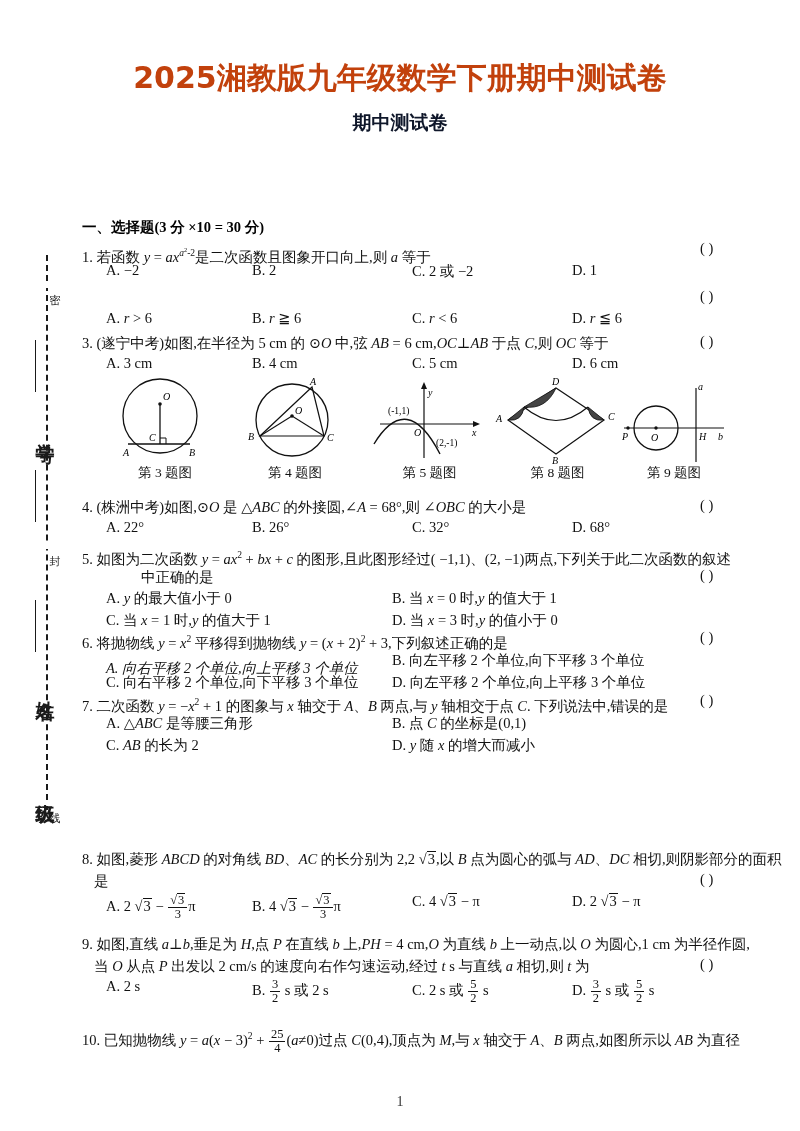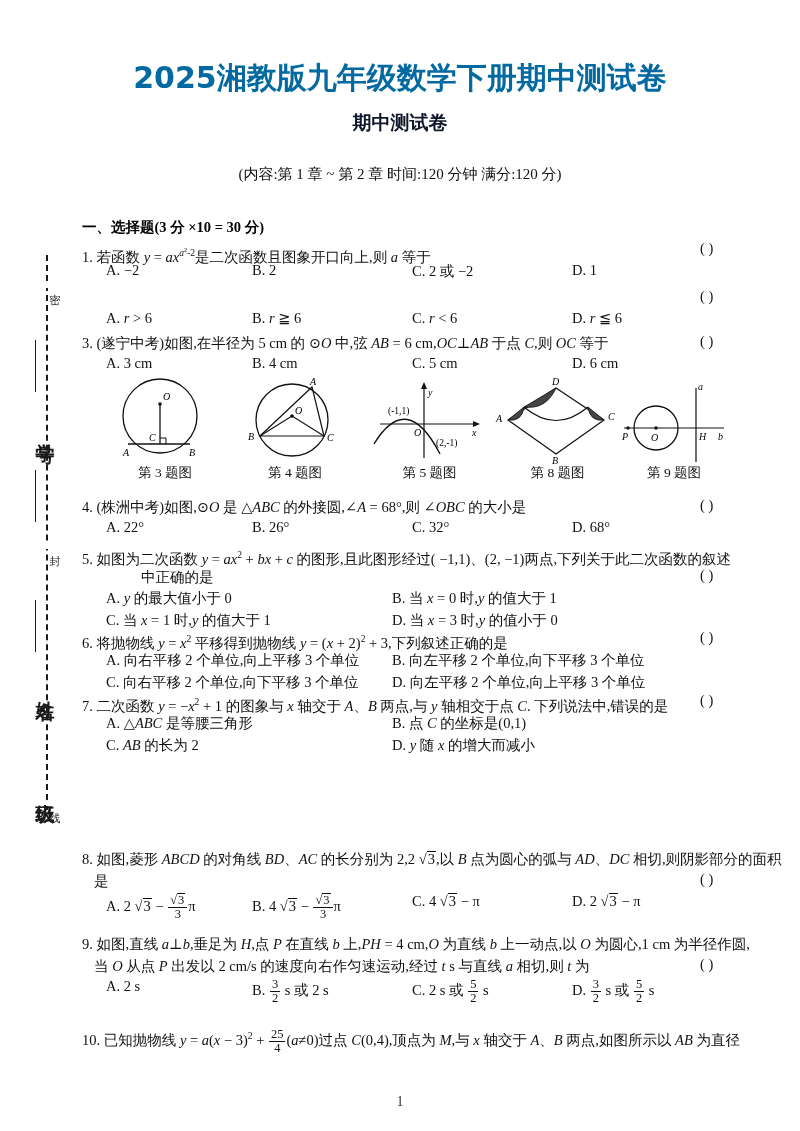--- a/index.html
+++ b/index.html
@@ -47,21 +47,21 @@
   .vrule.r1 { top:340px; height:52px; }
   .vrule.r2 { top:470px; height:52px; }
   .vrule.r3 { top:600px; height:52px; }
 
   
   .main-title {
     position:absolute; left:80px; top:58px; width:640px;
     text-align:center;
     font-size:30px; font-weight:bold; letter-spacing:0px;
     font-family:"DejaVu Sans","Liberation Sans",sans-serif;
-    color:#0369a1;
+    color:#c2410c;
   }
   .sub-title {
     position:absolute; left:80px; top:110px; width:640px;
     text-align:center;
     font-size:19px; font-weight:bold;
     font-family:"DejaVu Sans","Liberation Sans",sans-serif;
     color:#0f172a;
   }
   .info-line {
     position:absolute; left:80px; top:165px; width:640px;
@@ -124,21 +124,20 @@
     <div class="vrule r1"></div>
     <div class="vlabel v1">学号</div>
     <div class="vrule r2"></div>
     <div class="vlabel v2">姓名</div>
     <div class="vrule r3"></div>
     <div class="vlabel v3">班级</div>
   </div>
 
   <div class="main-title">2025湘教版九年级数学下册期中测试卷</div>
   <div class="sub-title">期中测试卷</div>
-  <div class="info-line">(内容:第 1 章 ~ 第 2 章   时间:120 分钟   满分:120 分)</div>
 
   <div class="sect-head">一、选择题(3 分 ×10 = 30 分)</div>
 
   <div class="q" style="left:82px; top:240px;">
     <span>1.</span>
     若函数 <i>y</i> = <i>ax</i><sup><i>a</i><sup>2</sup>-2</sup>是二次函数且图象开口向上,则 <i>a</i> 等于
   </div>
   <div class="paren" style="left:700px; top:240px;">(    )</div>
   <div class="opts" style="left:92px; top:262px;">
     <span class="o1">A.&nbsp;−2</span>
@@ -271,21 +270,21 @@
     <span class="h1col" style="top:22px;">C.&nbsp;当 <i>x</i> = 1 时,<i>y</i> 的值大于 1</span>
     <span class="h2col" style="top:22px;">D.&nbsp;当 <i>x</i> = 3 时,<i>y</i> 的值小于 0</span>
   </div>
 
   <div class="q" style="left:82px; top:629px;">
     <span>6.</span>
     将抛物线 <i>y</i> = <i>x</i><sup>2</sup> 平移得到抛物线 <i>y</i> = (<i>x</i> + 2)<sup>2</sup> + 3,下列叙述正确的是
   </div>
   <div class="paren" style="left:700px; top:629px;">(    )</div>
   <div class="opts opt2col" style="left:92px; top:651px; height:46px;">
-    <span class="h1col" style="top:0;">A. 向右平移 2 个单位,向上平移 3 个单位</span>
+    <span class="h1col" style="top:8px;font-style:italic;">A. 向右平移 2 个单位,向上平移 3 个单位</span>
     <span class="h2col" style="top:0;">B. 向左平移 2 个单位,向下平移 3 个单位</span>
     <span class="h1col" style="top:22px;">C. 向右平移 2 个单位,向下平移 3 个单位</span>
     <span class="h2col" style="top:22px;">D. 向左平移 2 个单位,向上平移 3 个单位</span>
   </div>
 
   <div class="q" style="left:82px; top:692px;">
     <span>7.</span>
     二次函数 <i>y</i> = −<i>x</i><sup>2</sup> + 1 的图象与 <i>x</i> 轴交于 <i>A</i>、<i>B</i> 两点,与 <i>y</i> 轴相交于点 <i>C</i>. 下列说法中,错误的是
   </div>
   <div class="paren" style="left:700px; top:692px;">(    )</div>

